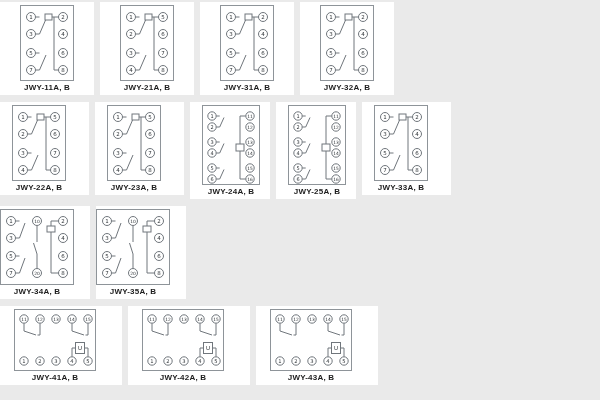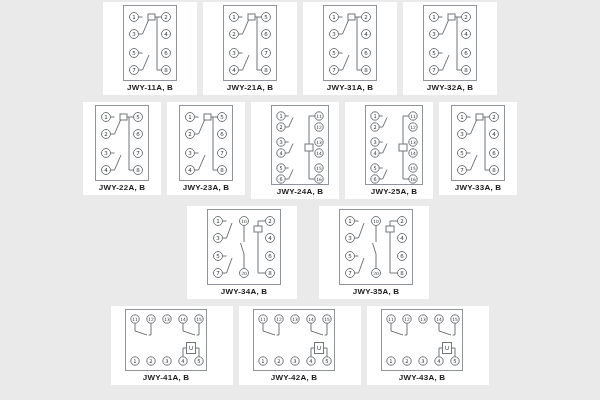--- a/index.html
+++ b/index.html
@@ -3,32 +3,32 @@
 <meta charset="utf-8">
 <style>
   html,body{margin:0;padding:0;}
   body{
     width:600px;height:400px;overflow:hidden;
     font-family:"Liberation Sans",sans-serif;
     background:#eaeaea;
   }
   #canvas{width:600px;height:400px;padding-top:2px;box-sizing:border-box;}
   .diag-row{
-    display:flex;justify-content:center;align-items:flex-start;
+    display:flex;justify-content:flex-start;align-items:flex-start;
     gap:6px;margin-bottom:7px;
   }
   .tile{
     background:#ffffff;
     display:flex;flex-direction:column;align-items:center;
     padding:3px 0 2px 0;
   }
   .tile.pad-wide{padding-left:20px;padding-right:20px;}
-  .tile.pad-med{padding-left:12px;padding-right:12px;}
-  .tile.pad-sm{padding-left:20px;padding-right:10px;}
-  .tile.pad-row3{padding-left:20px;padding-right:16px;margin-left:16px;}
+  .tile.pad-med{padding-left:12px;padding-right:23px;}
+  .tile.pad-sm{padding-left:12px;padding-right:10px;}
+  .tile.pad-row3{padding-left:0;padding-right:16px;}
   .tile.pad-row4{padding-left:14px;padding-right:26px;}
   .lbl{
     font-size:8px;font-weight:700;letter-spacing:0.2px;
     line-height:10px;margin-top:2px;color:#1c1c1c;
     white-space:nowrap;
   }
   svg{display:block;}
 </style>
 </head>
 <body>

